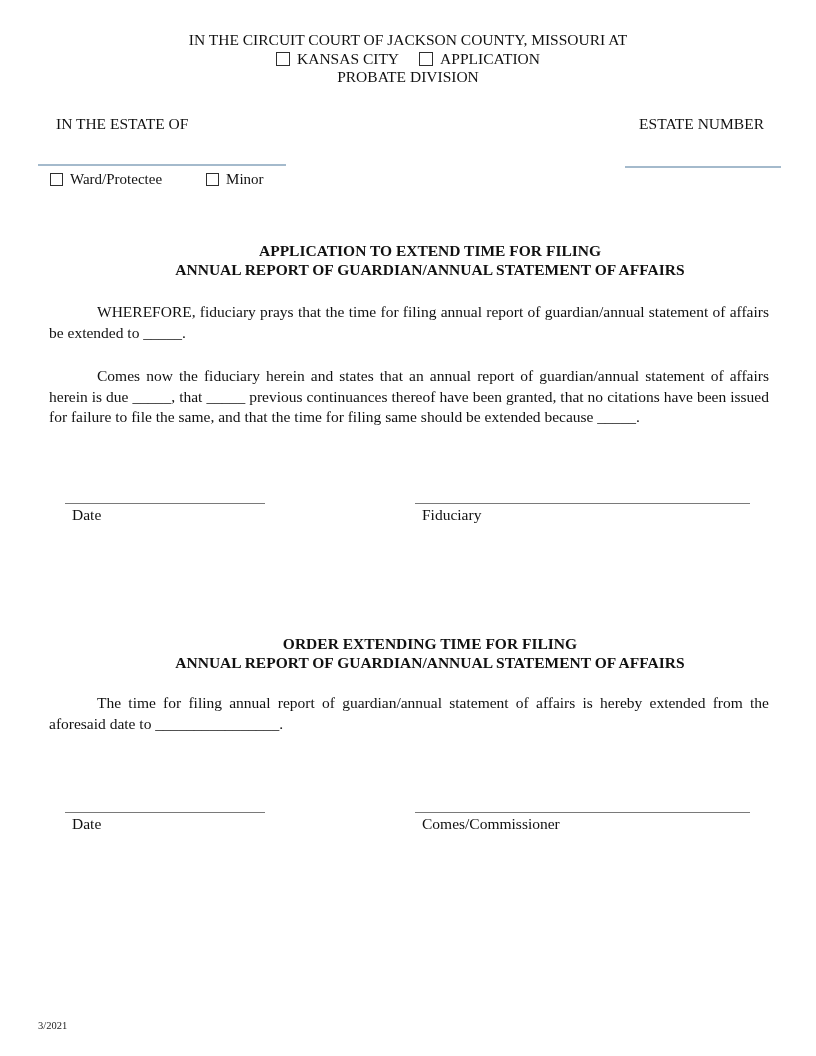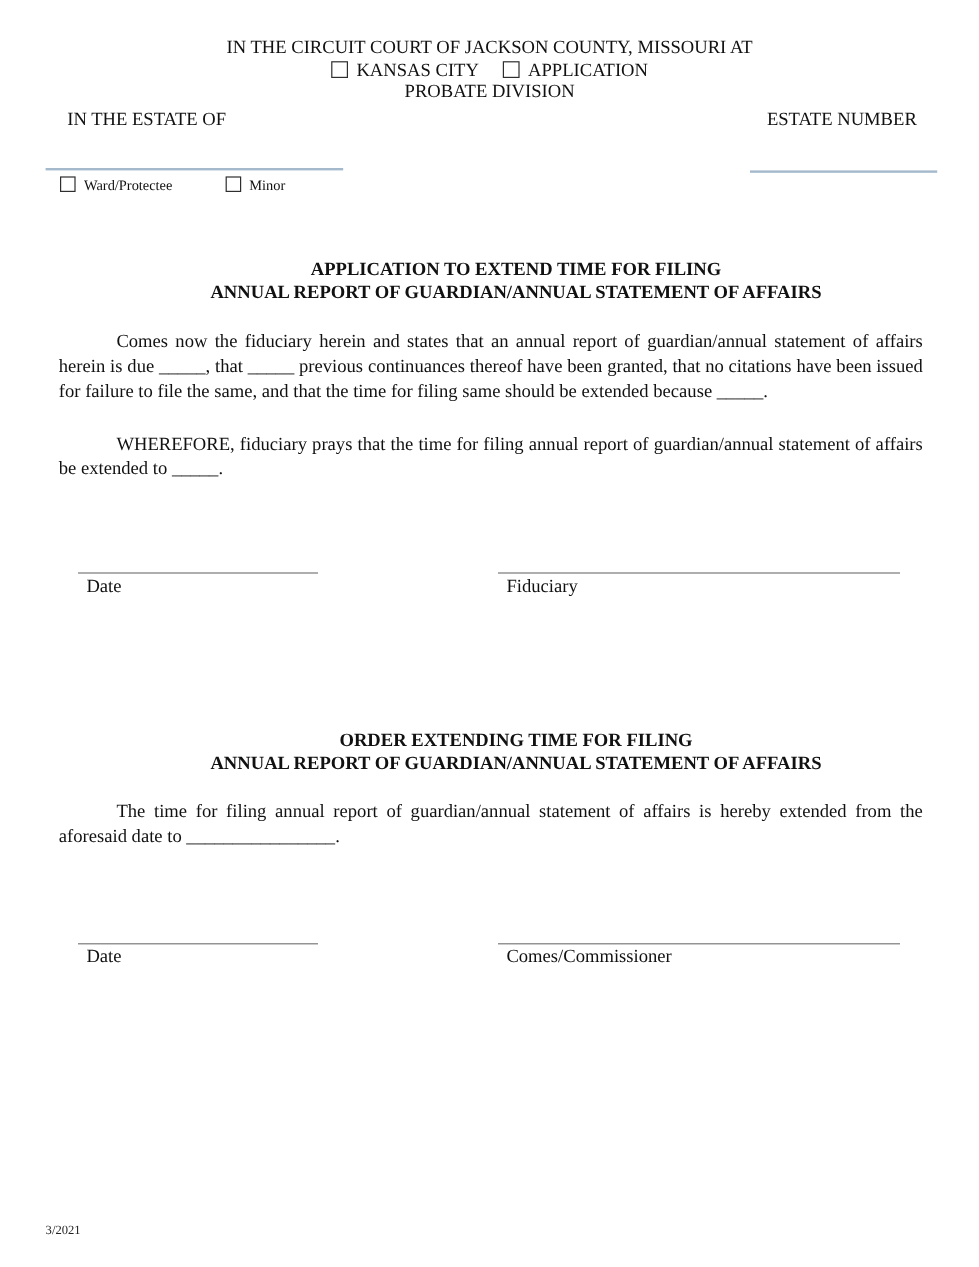--- a/index.html
+++ b/index.html
@@ -27,37 +27,37 @@
     border: 1.5px solid #2e2e2e;
     background: #ffffff;
     vertical-align: -2px;
     margin-right: 7px;
   }
   .checkbox.hdr { width: 14px; height: 14px; }
   .loc-option { margin: 0 10px; white-space: nowrap; }
   .estate-row {
     display: flex;
     justify-content: space-between;
-    margin: 4px 52px 0 56px;
+    margin: 28px 52px 0 56px;
     font-size: 15.5px;
     gap: 13px;
   }
   .fill-row { position: relative; height: 2px; margin-top: 31px; }
   .fill-line {
     position: absolute;
     height: 2px;
     background: #a4bacc;
     cursor: text;
   }
   .fill-line.estate-name { left: 38px; width: 248px; }
   .fill-line.estate-number { left: 625px; width: 156px; top: 2px; }
   .party-row {
     display: flex;
     margin: 5px 0 0 50px;
-    font-size: 12px;
+    font-size: 15px;
     align-items: center;
   }
   .party-item { margin-right: 44px; white-space: nowrap; }
   .section-title {
     text-align: center;
     font-weight: bold;
     font-size: 15.5px;
     line-height: 19px;
     padding-left: 44px;
   }
@@ -118,22 +118,22 @@
   <div class="party-row">
     <span class="party-item"><span class="checkbox"></span><span>Ward/Protectee</span></span>
     <span class="party-item"><span class="checkbox"></span><span>Minor</span></span>
   </div>
 
   <div class="section-title title-app">
     <div>APPLICATION TO EXTEND TIME FOR FILING</div>
     <div>ANNUAL REPORT OF GUARDIAN/ANNUAL STATEMENT OF AFFAIRS</div>
   </div>
 
+  <p class="para p-wherefore">WHEREFORE, fiduciary prays that the time for filing annual report of guardian/annual statement of affairs be extended to _____.</p>
   <p class="para">Comes now the fiduciary herein and states that an annual report of guardian/annual statement of affairs herein is due _____, that _____ previous continuances thereof have been granted, that no citations have been issued for failure to file the same, and that the time for filing same should be extended because _____.</p>
-  <p class="para p-wherefore">WHEREFORE, fiduciary prays that the time for filing annual report of guardian/annual statement of affairs be extended to _____.</p>
 
   <div class="sig-row first">
     <div class="sig-col left">
       <span class="sig-label">Date</span>
     </div>
     <div class="sig-col right">
       <span class="sig-label">Fiduciary</span>
     </div>
   </div>
 

